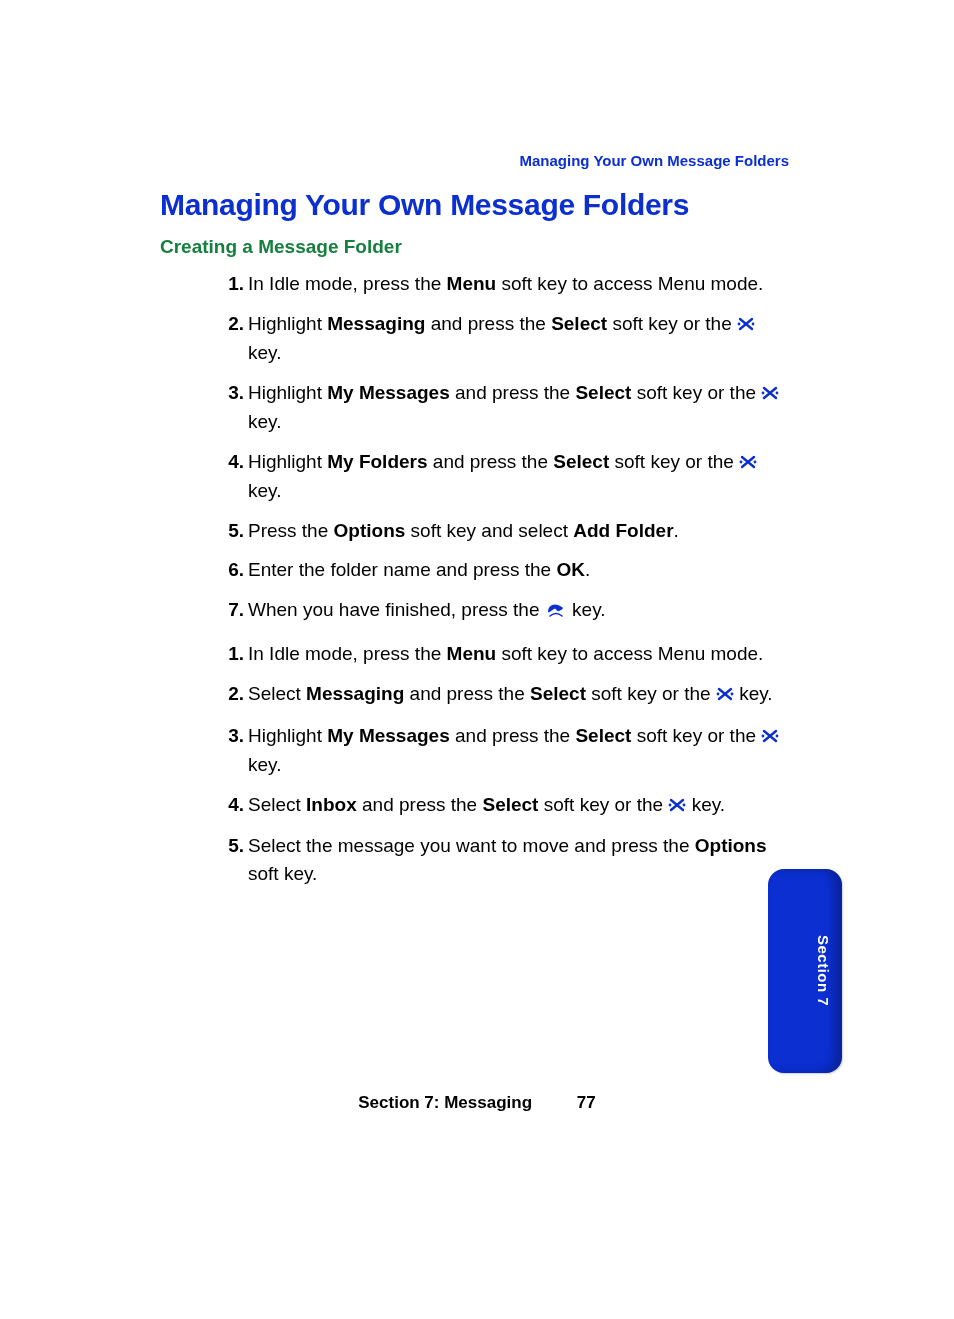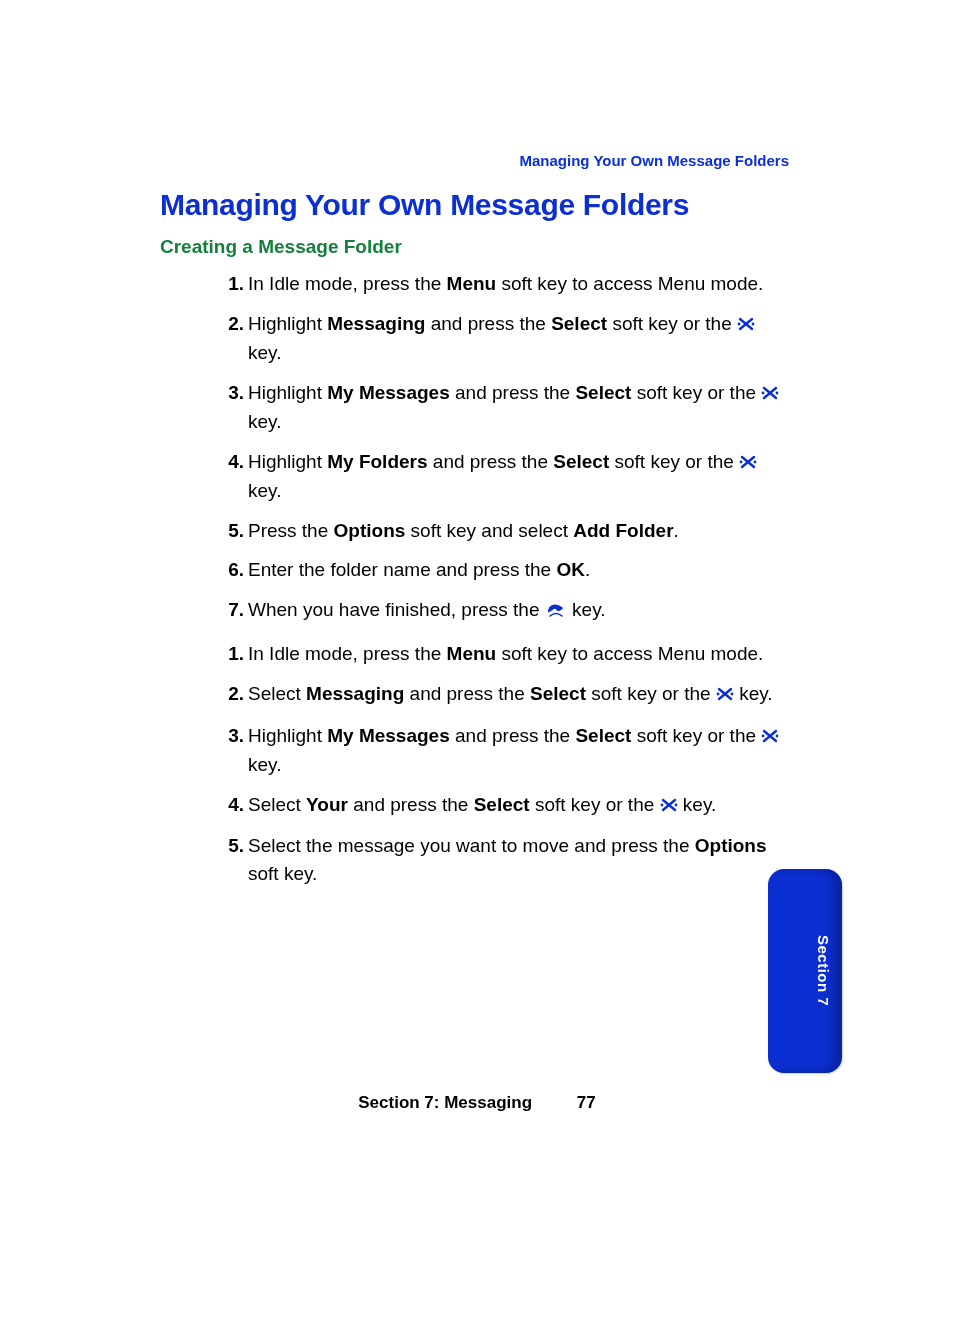--- a/index.html
+++ b/index.html
@@ -168,21 +168,21 @@
               <circle cx="16" cy="8" r="1.4" fill="#0b2fd1"></circle>
             </svg></span> key.</li>
         <li><span class="num">3.</span>Highlight <span class="b">My Messages</span> and press the <span class="b">Select</span> soft key or the <span class="icon-x"><svg width="18" height="16" viewBox="0 0 18 16">
               <g stroke="#0b2fd1" stroke-width="2.4" stroke-linecap="round" fill="none">
                 <line x1="3" y1="3" x2="15" y2="13"></line>
                 <line x1="15" y1="3" x2="3" y2="13"></line>
               </g>
               <circle cx="2" cy="8" r="1.4" fill="#0b2fd1"></circle>
               <circle cx="16" cy="8" r="1.4" fill="#0b2fd1"></circle>
             </svg></span> key.</li>
-        <li><span class="num">4.</span>Select <span class="b">Your</span> and press the <span class="b">Select</span> soft key or the <span class="icon-x"><svg width="18" height="16" viewBox="0 0 18 16">
+        <li><span class="num">4.</span>Select <span class="b">Inbox</span> and press the <span class="b">Select</span> soft key or the <span class="icon-x"><svg width="18" height="16" viewBox="0 0 18 16">
               <g stroke="#0b2fd1" stroke-width="2.4" stroke-linecap="round" fill="none">
                 <line x1="3" y1="3" x2="15" y2="13"></line>
                 <line x1="15" y1="3" x2="3" y2="13"></line>
               </g>
               <circle cx="2" cy="8" r="1.4" fill="#0b2fd1"></circle>
               <circle cx="16" cy="8" r="1.4" fill="#0b2fd1"></circle>
             </svg></span> key.</li>
         <li><span class="num">5.</span>Select the message you want to move and press the <span class="b">Options</span> soft key.</li>
       </ol>
   </div>

